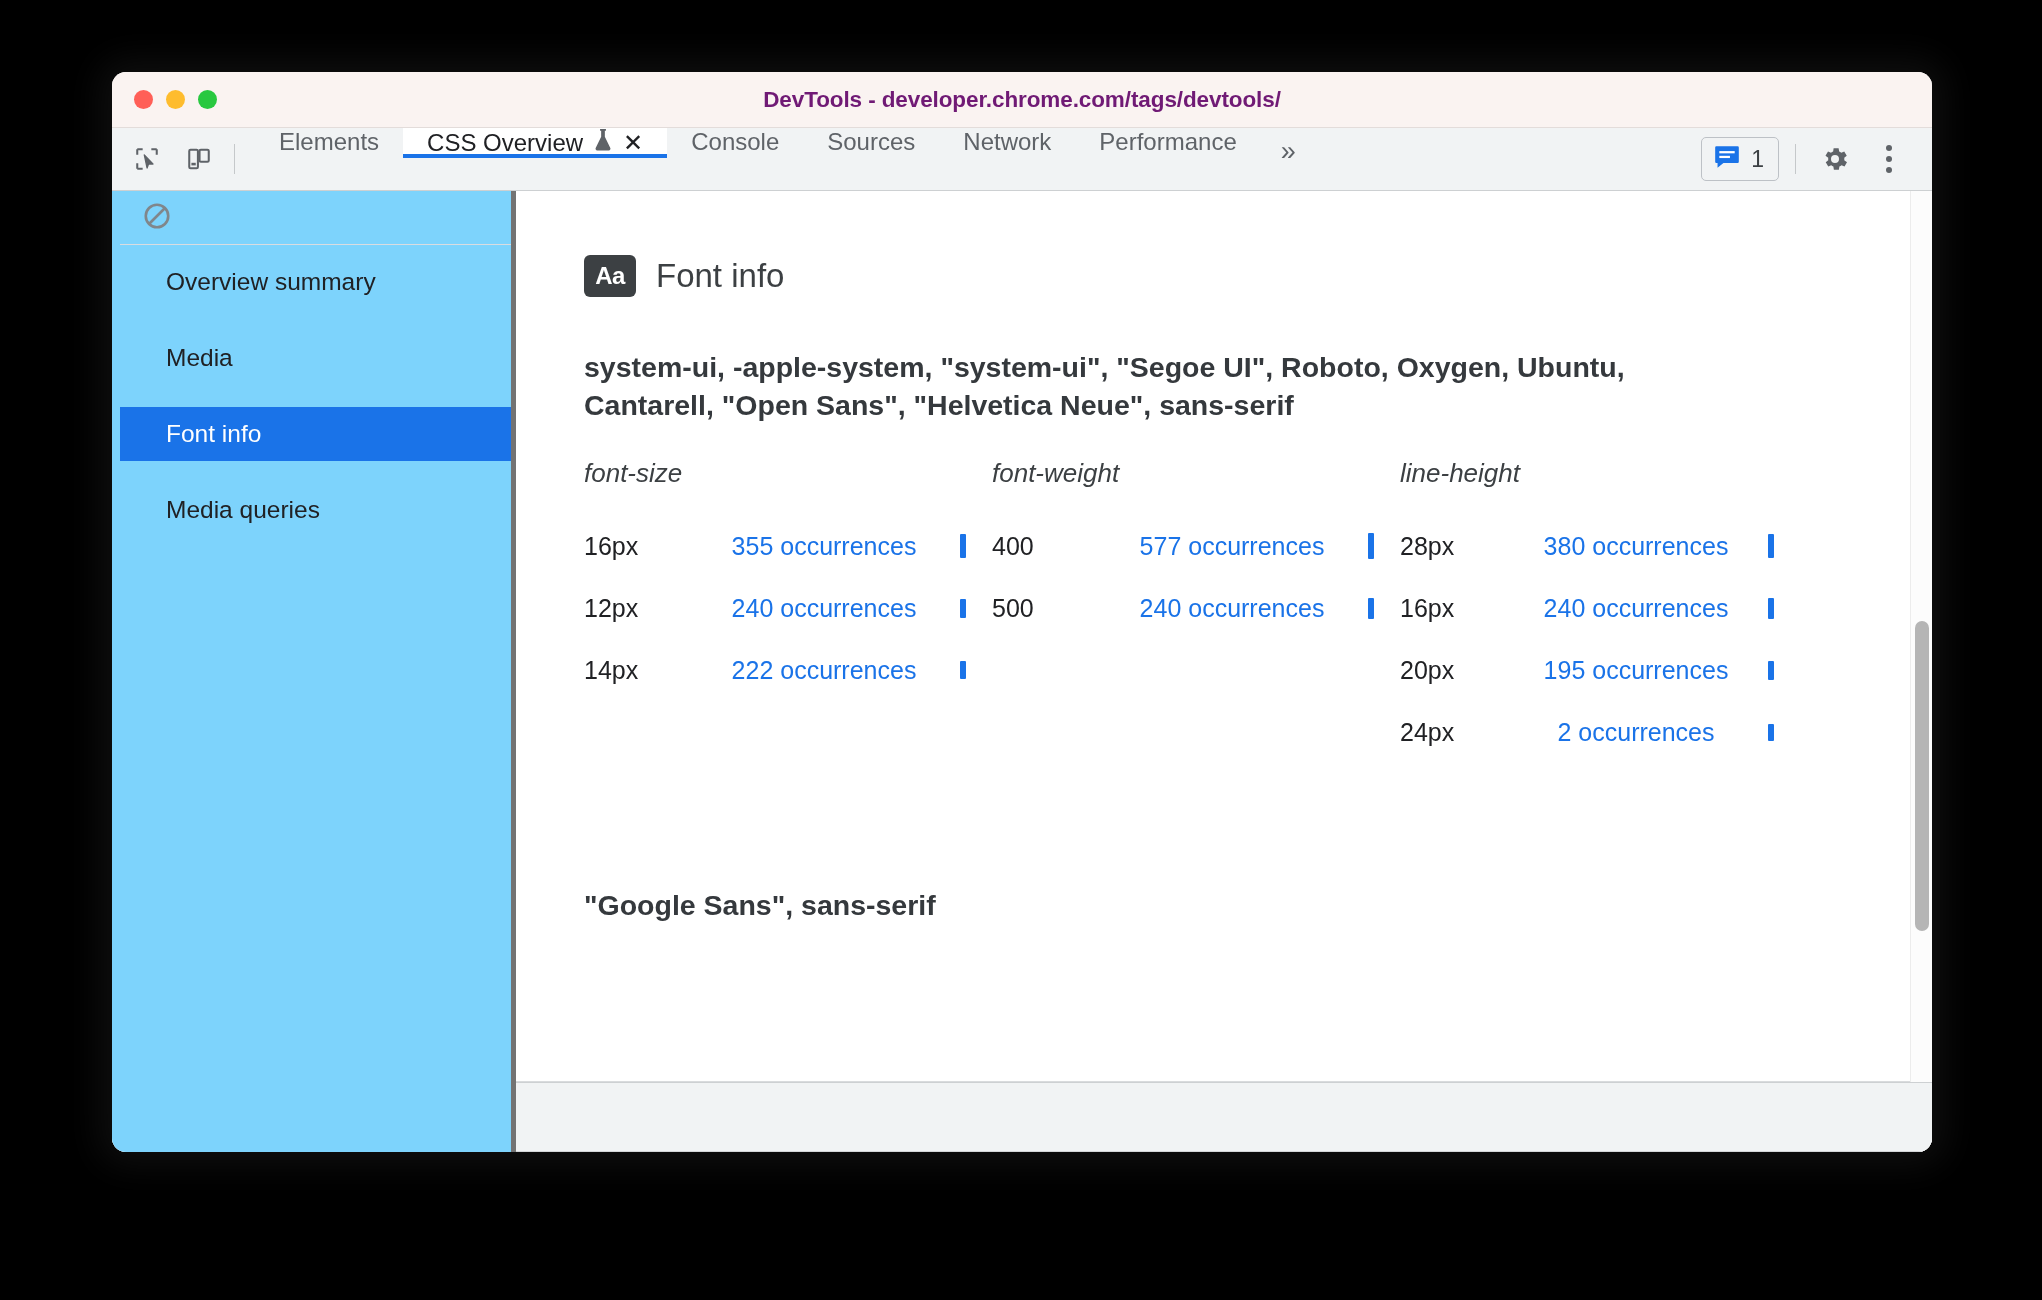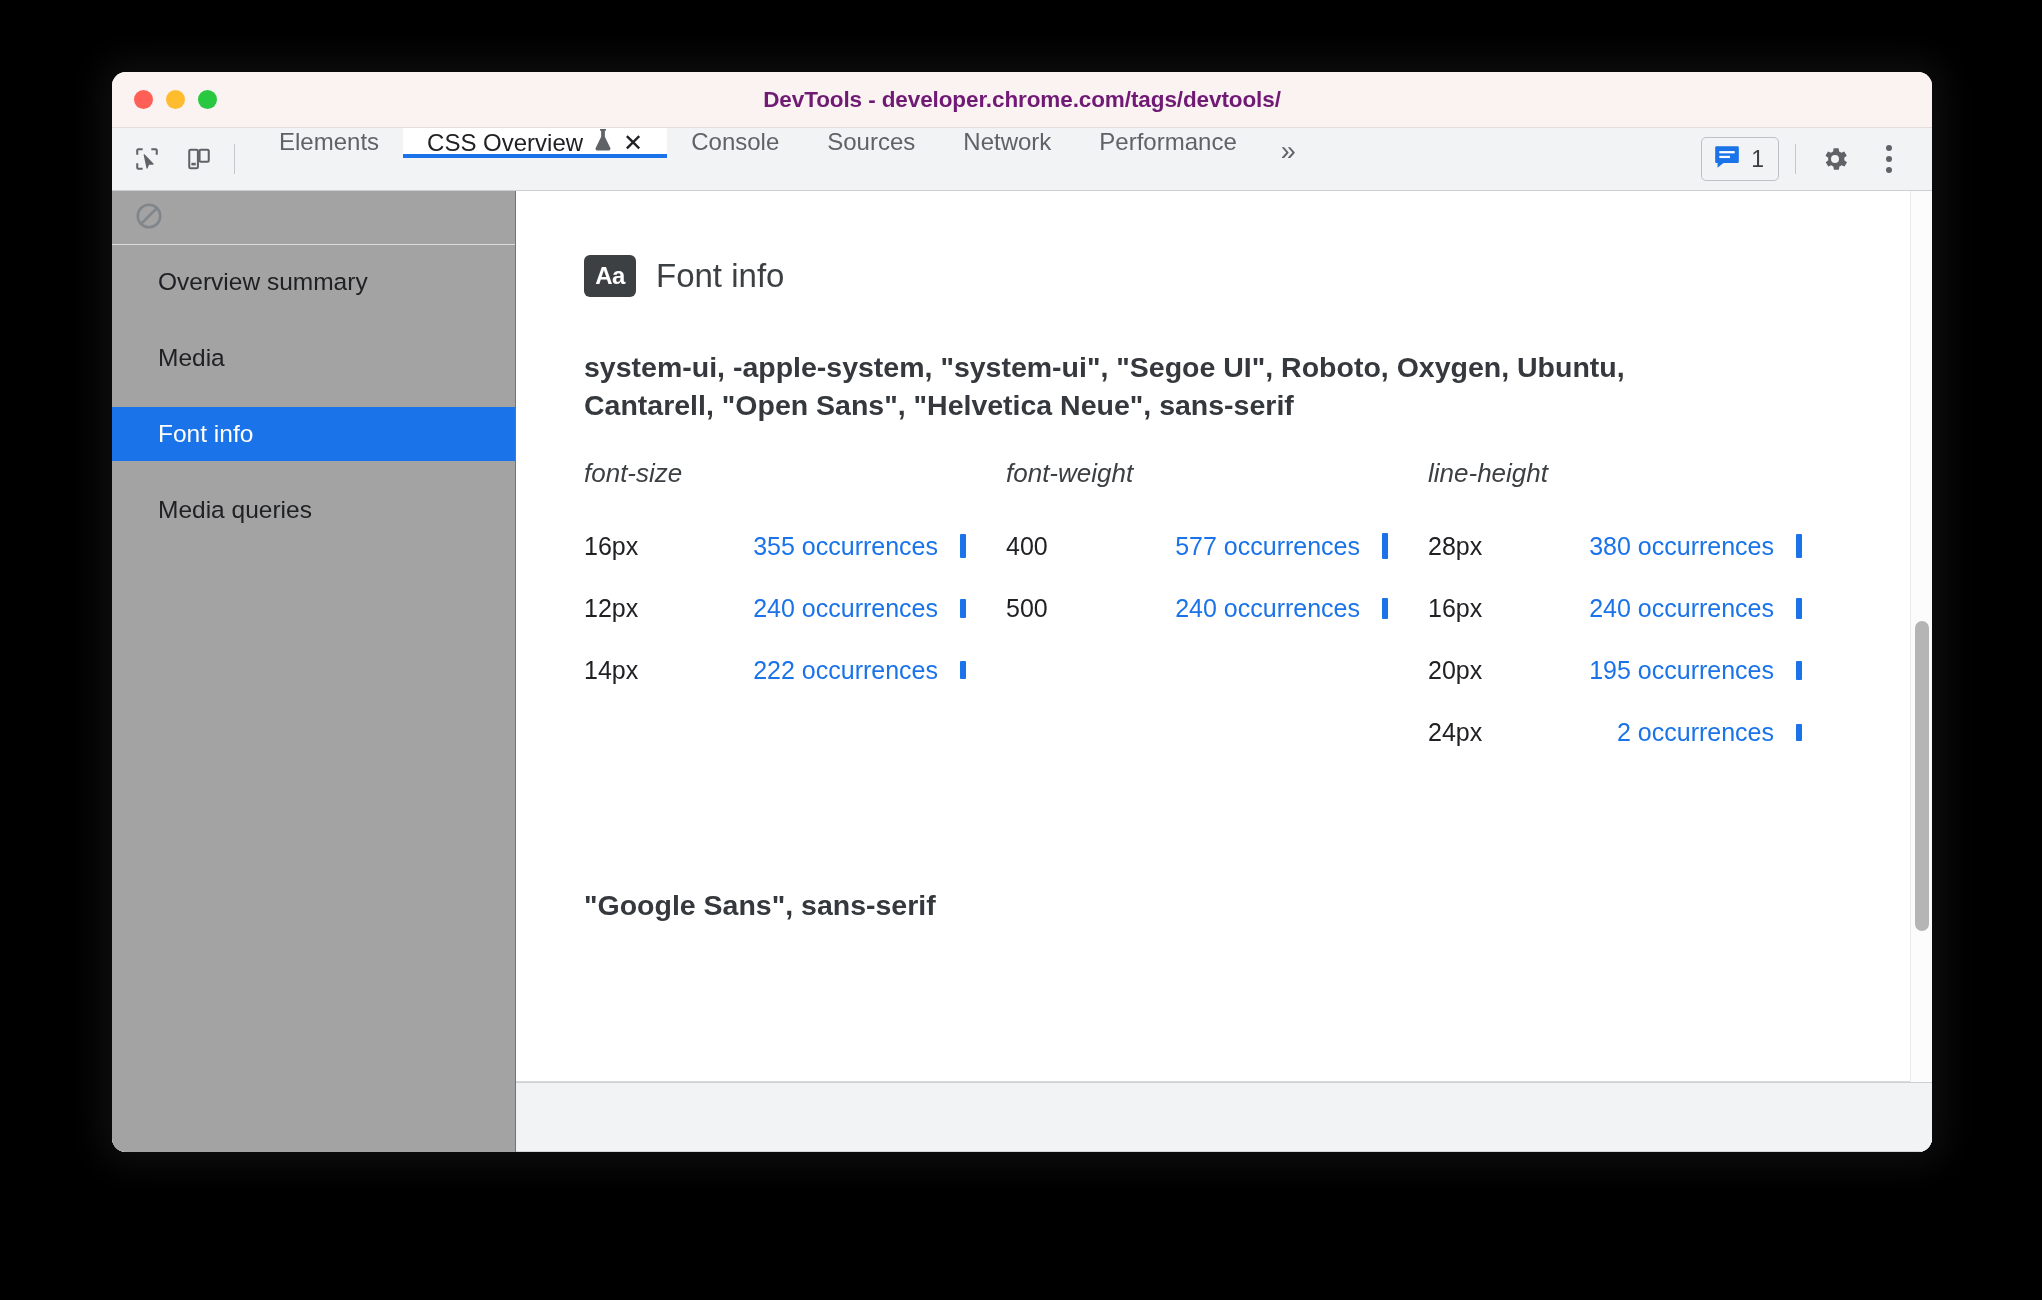--- a/index.html
+++ b/index.html
@@ -164,24 +164,25 @@
   .body {
     flex: 1;
     display: flex;
     min-height: 0;
     background: #ffffff;
   }
 
   .sidebar {
     width: 404px;
     min-width: 404px;
-    background: #a3a3a3;
-    border-right: 1px solid #737373;
+    background: #7dd3fc;
+    border-right: 5px solid #737373;
     display: flex;
     flex-direction: column;
+    padding-left: 8px;
   }
   .sidebar-toolbar {
     height: 54px;
     min-height: 54px;
     display: flex;
     align-items: center;
     padding-left: 22px;
     border-bottom: 1px solid #dadce0;
   }
   .sidebar-list { padding-top: 10px; }
@@ -248,21 +249,21 @@
     font-size: 28.5px;
     font-weight: bold;
     color: #35393d;
     line-height: 1.32;
     max-width: 1160px;
     margin-bottom: 34px;
   }
 
   .metrics {
     display: flex;
-    gap: 14px;
+    gap: 0;
   }
   .metric-col { width: 408px; }
   .metric-col.lh { width: 400px; }
   .col-head {
     font-size: 26px;
     font-style: italic;
     color: #3c4043;
     margin-bottom: 26px;
   }
   .m-row {
@@ -274,21 +275,21 @@
   .m-key {
     width: 126px;
     min-width: 126px;
     font-size: 25px;
     color: #202124;
   }
   .m-val {
     flex: 1;
     font-size: 25px;
     color: #1a73e8;
-    text-align: right;
+    text-align: center;
     padding-right: 22px;
     white-space: nowrap;
   }
   .m-bar {
     width: 6px;
     background: #1a73e8;
     border-radius: 1px;
     margin-right: 26px;
   }
 

